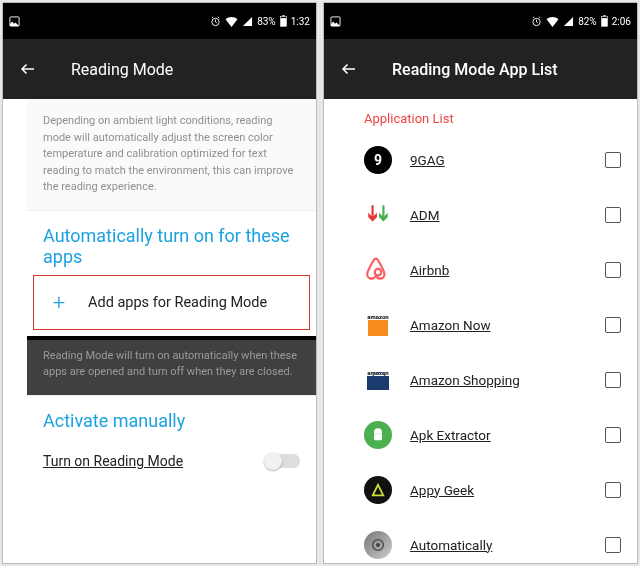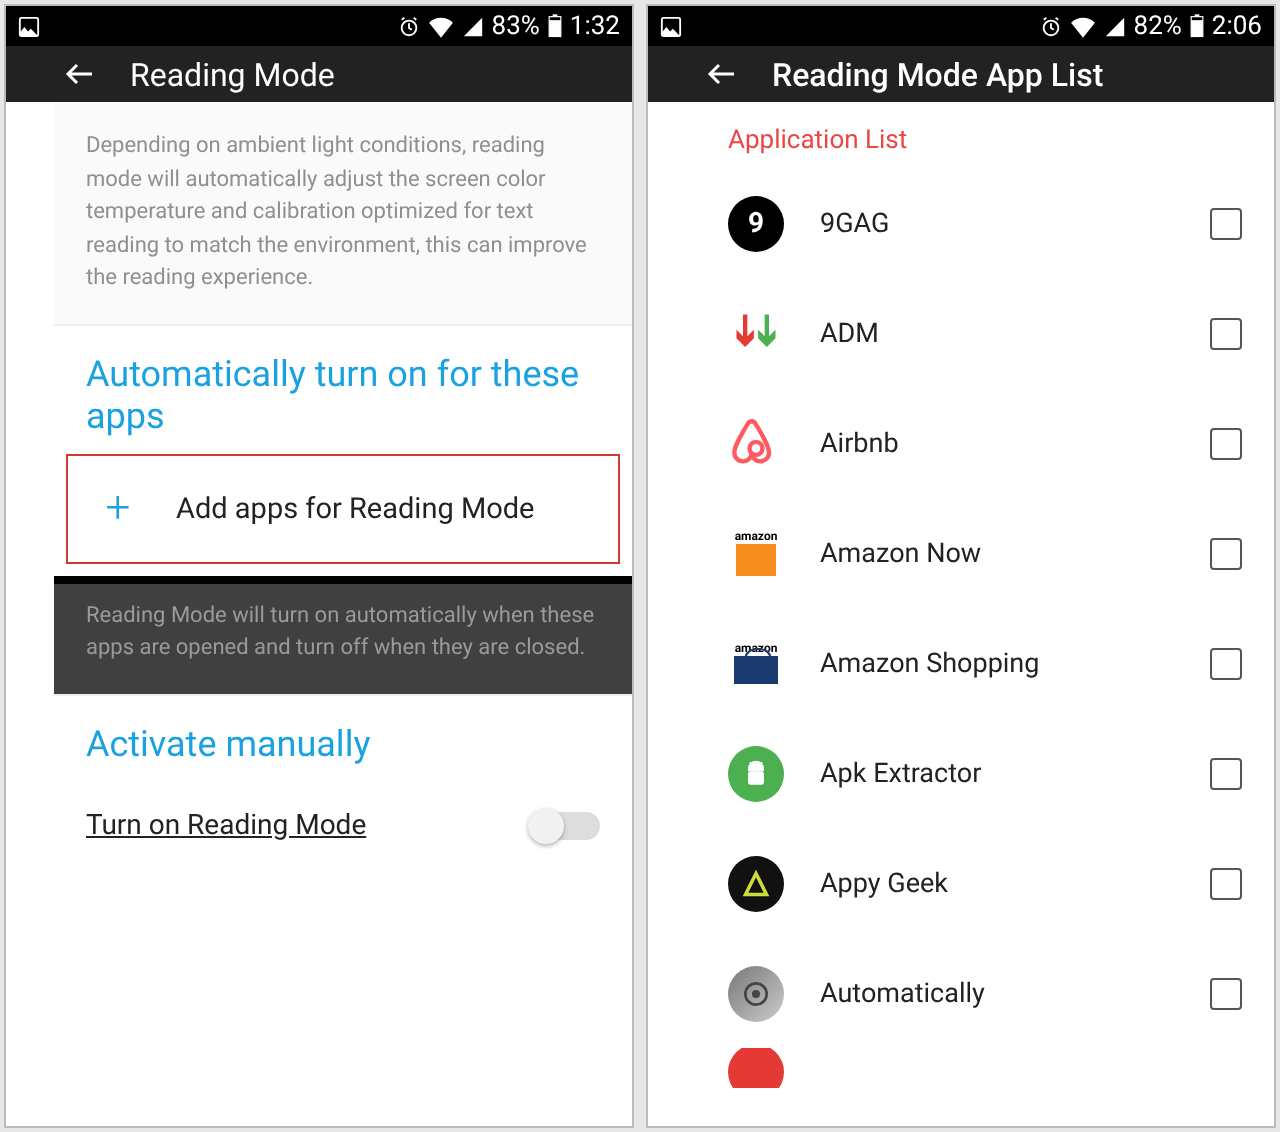--- a/index.html
+++ b/index.html
@@ -16,38 +16,38 @@
     background: #fff;
     border: 1px solid #bbb;
     width: 316px;
     display: flex;
     flex-direction: column;
     overflow: hidden;
   }
   .statusbar {
     background: #000;
     color: #fff;
-    height: 20px;
-    font-size: 13px;
+    height: 36px;
+    font-size: 10px;
     display: flex;
     align-items: center;
     padding: 0 6px;
     gap: 5px;
   }
   .statusbar .left { display:flex; gap:4px; }
   .statusbar .spacer { flex: 1; }
   .statusbar .icons { display:flex; align-items:center; gap:4px; }
   .appbar {
     background: #222;
     color: #fff;
-    height: 28px;
+    height: 60px;
     display: flex;
     align-items: center;
-    padding: 0 28px;
-    gap: 16px;
+    padding: 0 16px;
+    gap: 34px;
     font-size: 16px;
     font-weight: 400;
   }
   .back-arrow {
     width: 18px; height: 18px;
     display:flex; align-items:center; justify-content:center;
   }
   .content { flex:1; background:#fff; overflow:hidden;padding-left:24px; }
   .pad { padding: 14px 16px; }
   .desc {
@@ -120,21 +120,21 @@
     color:#222;
     border-bottom: 0px solid #f1f1f1;
     height: 55px;
   }
   .app-icon {
     width: 28px; height:28px; border-radius:6px;
     display:flex; align-items:center; justify-content:center;
     font-size:14px; font-weight:bold; color:#fff;
     flex-shrink:0;
   }
-  .app-row .label { flex:1; }
+  .app-row .label { flex:1;text-decoration:underline; }
   .checkbox {
     width: 16px; height:16px; border:1.5px solid #555; border-radius:2px;
   }
   .ic-9gag { background:#000; border-radius:50%; }
   .ic-adm  { background:#fff; }
   .ic-airbnb { background:#fff; color:#ff5a5f; font-size:24px;}
   .ic-amz  { background:#fff; display:flex; flex-direction:column; align-items:center; justify-content:center;}
   .ic-amz .amz-label{ font-size:6px; color:#000; font-weight:bold;}
   .ic-amznow-box{width:20px;height:16px;background:#f68b1e;}
   .ic-amzshop-box{width:22px;height:14px;background:#1b3a6e;position:relative;}

